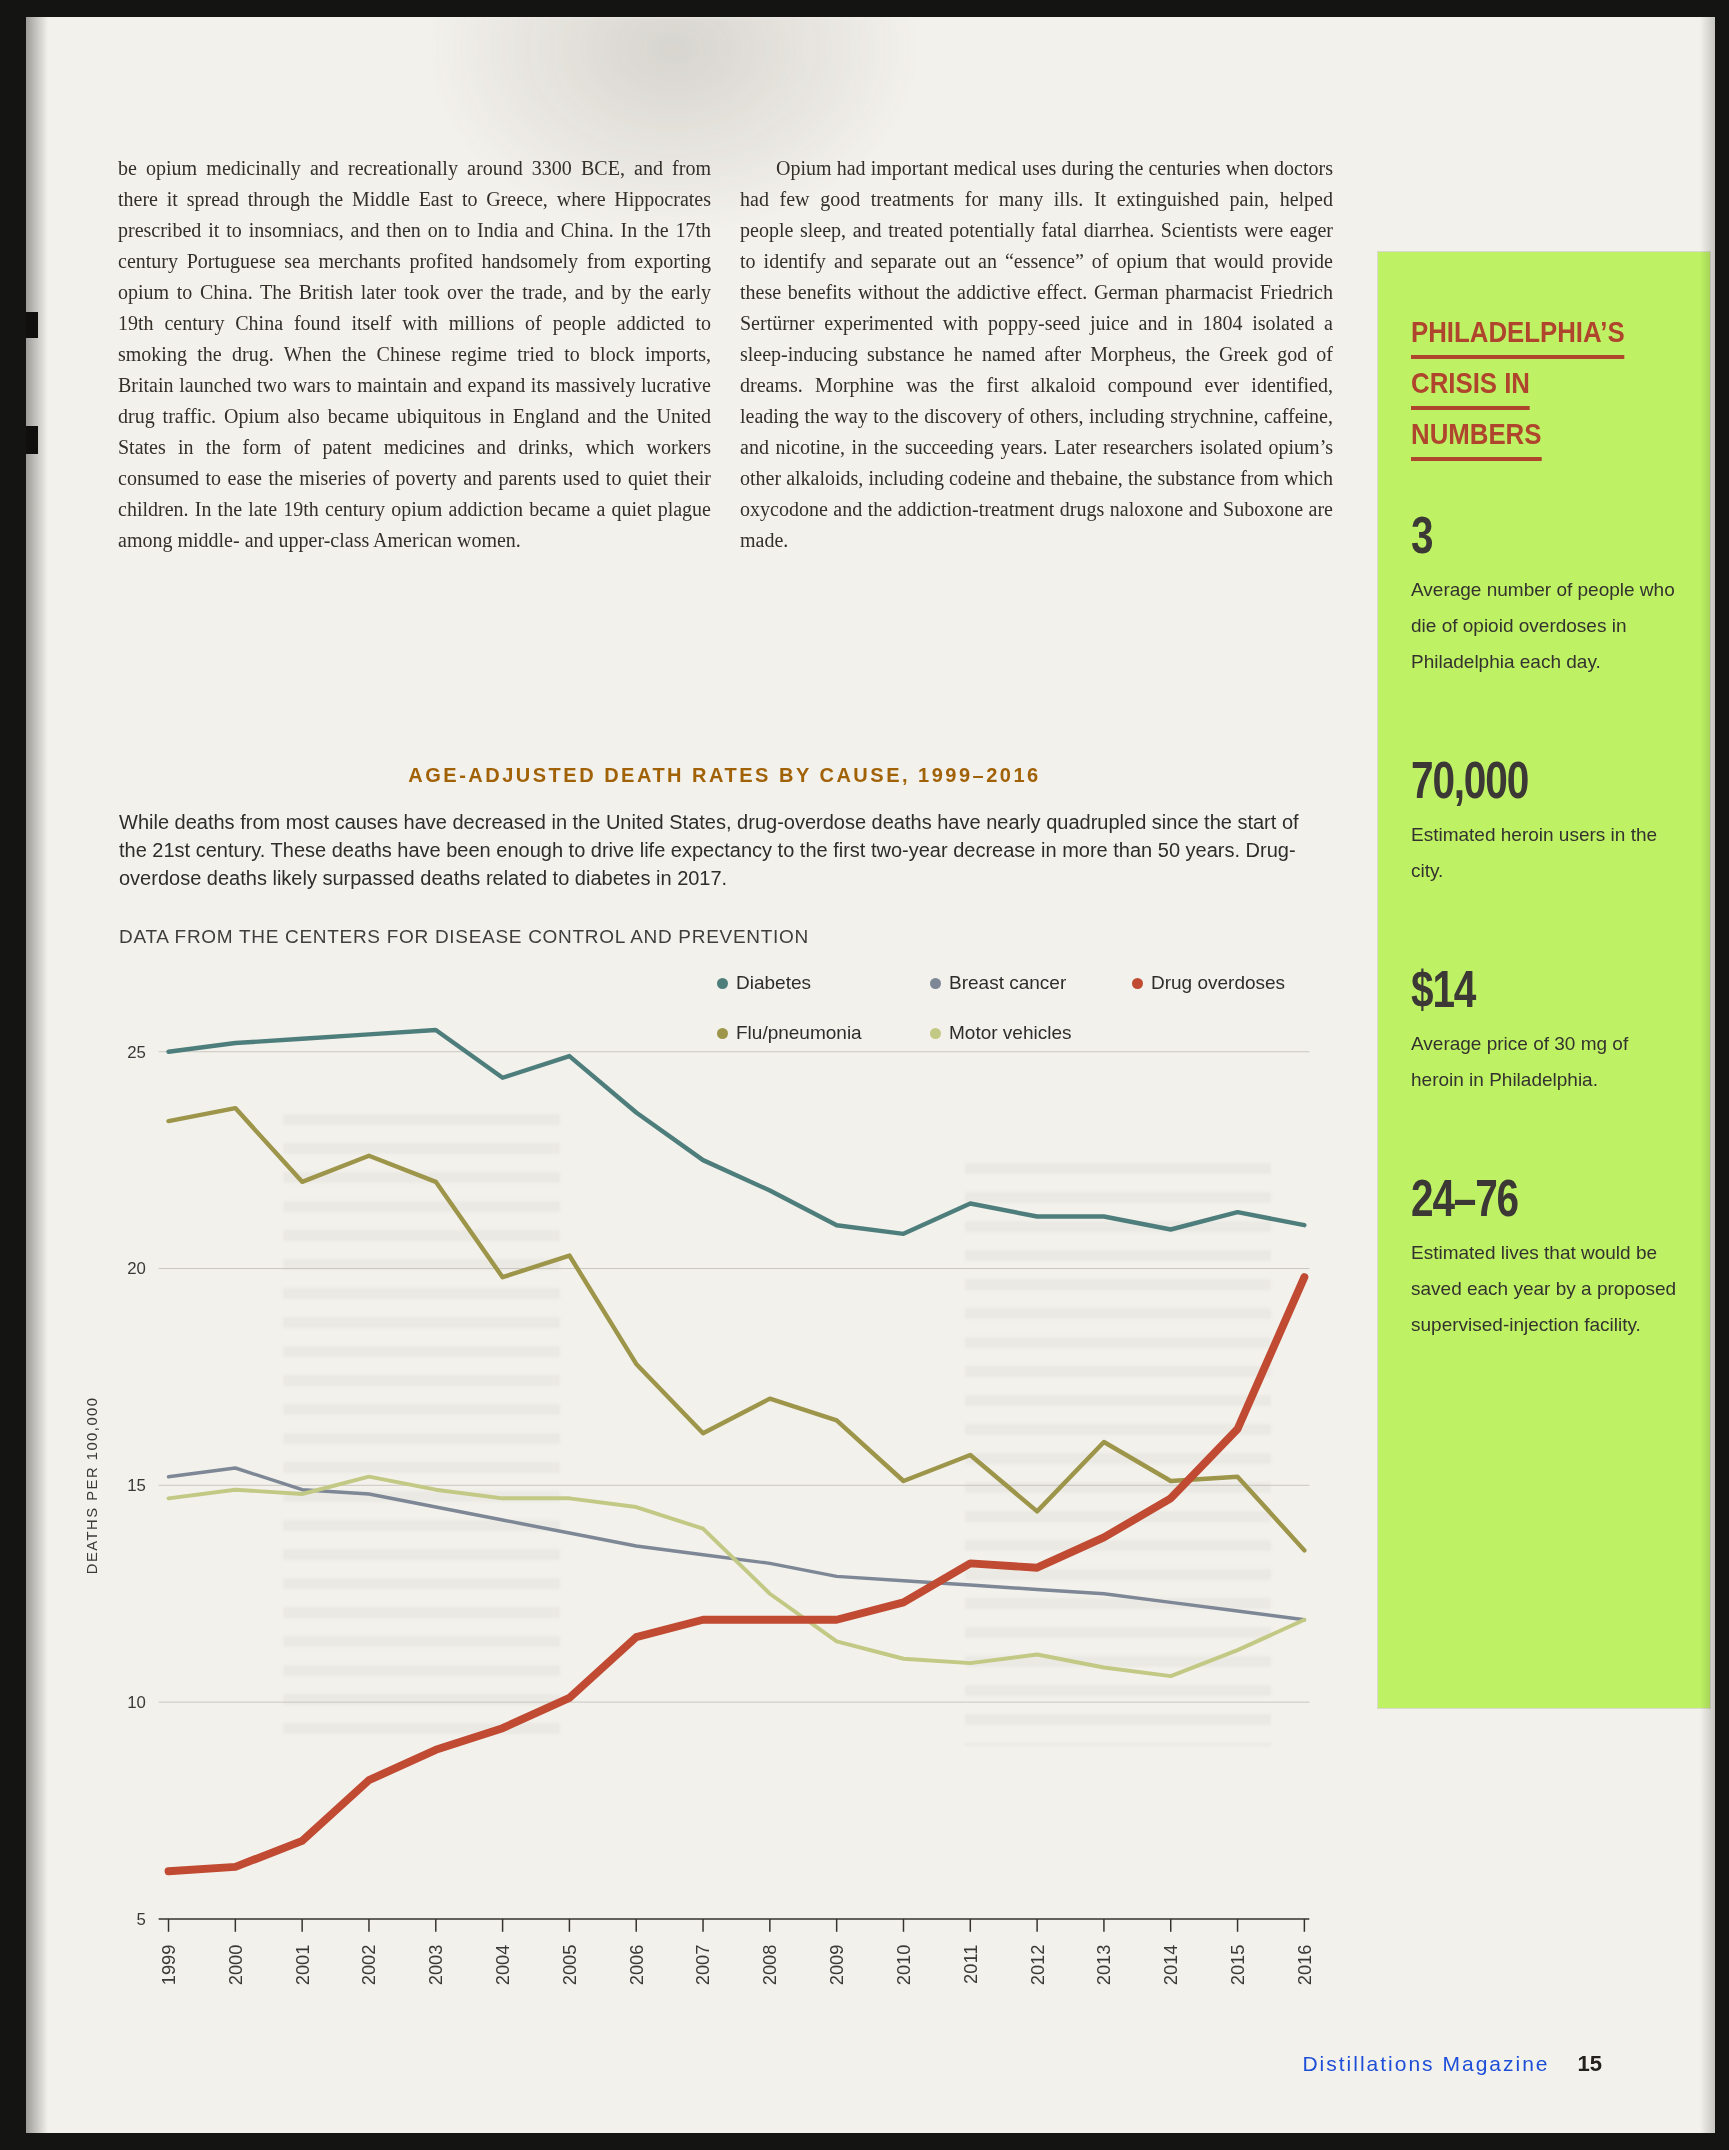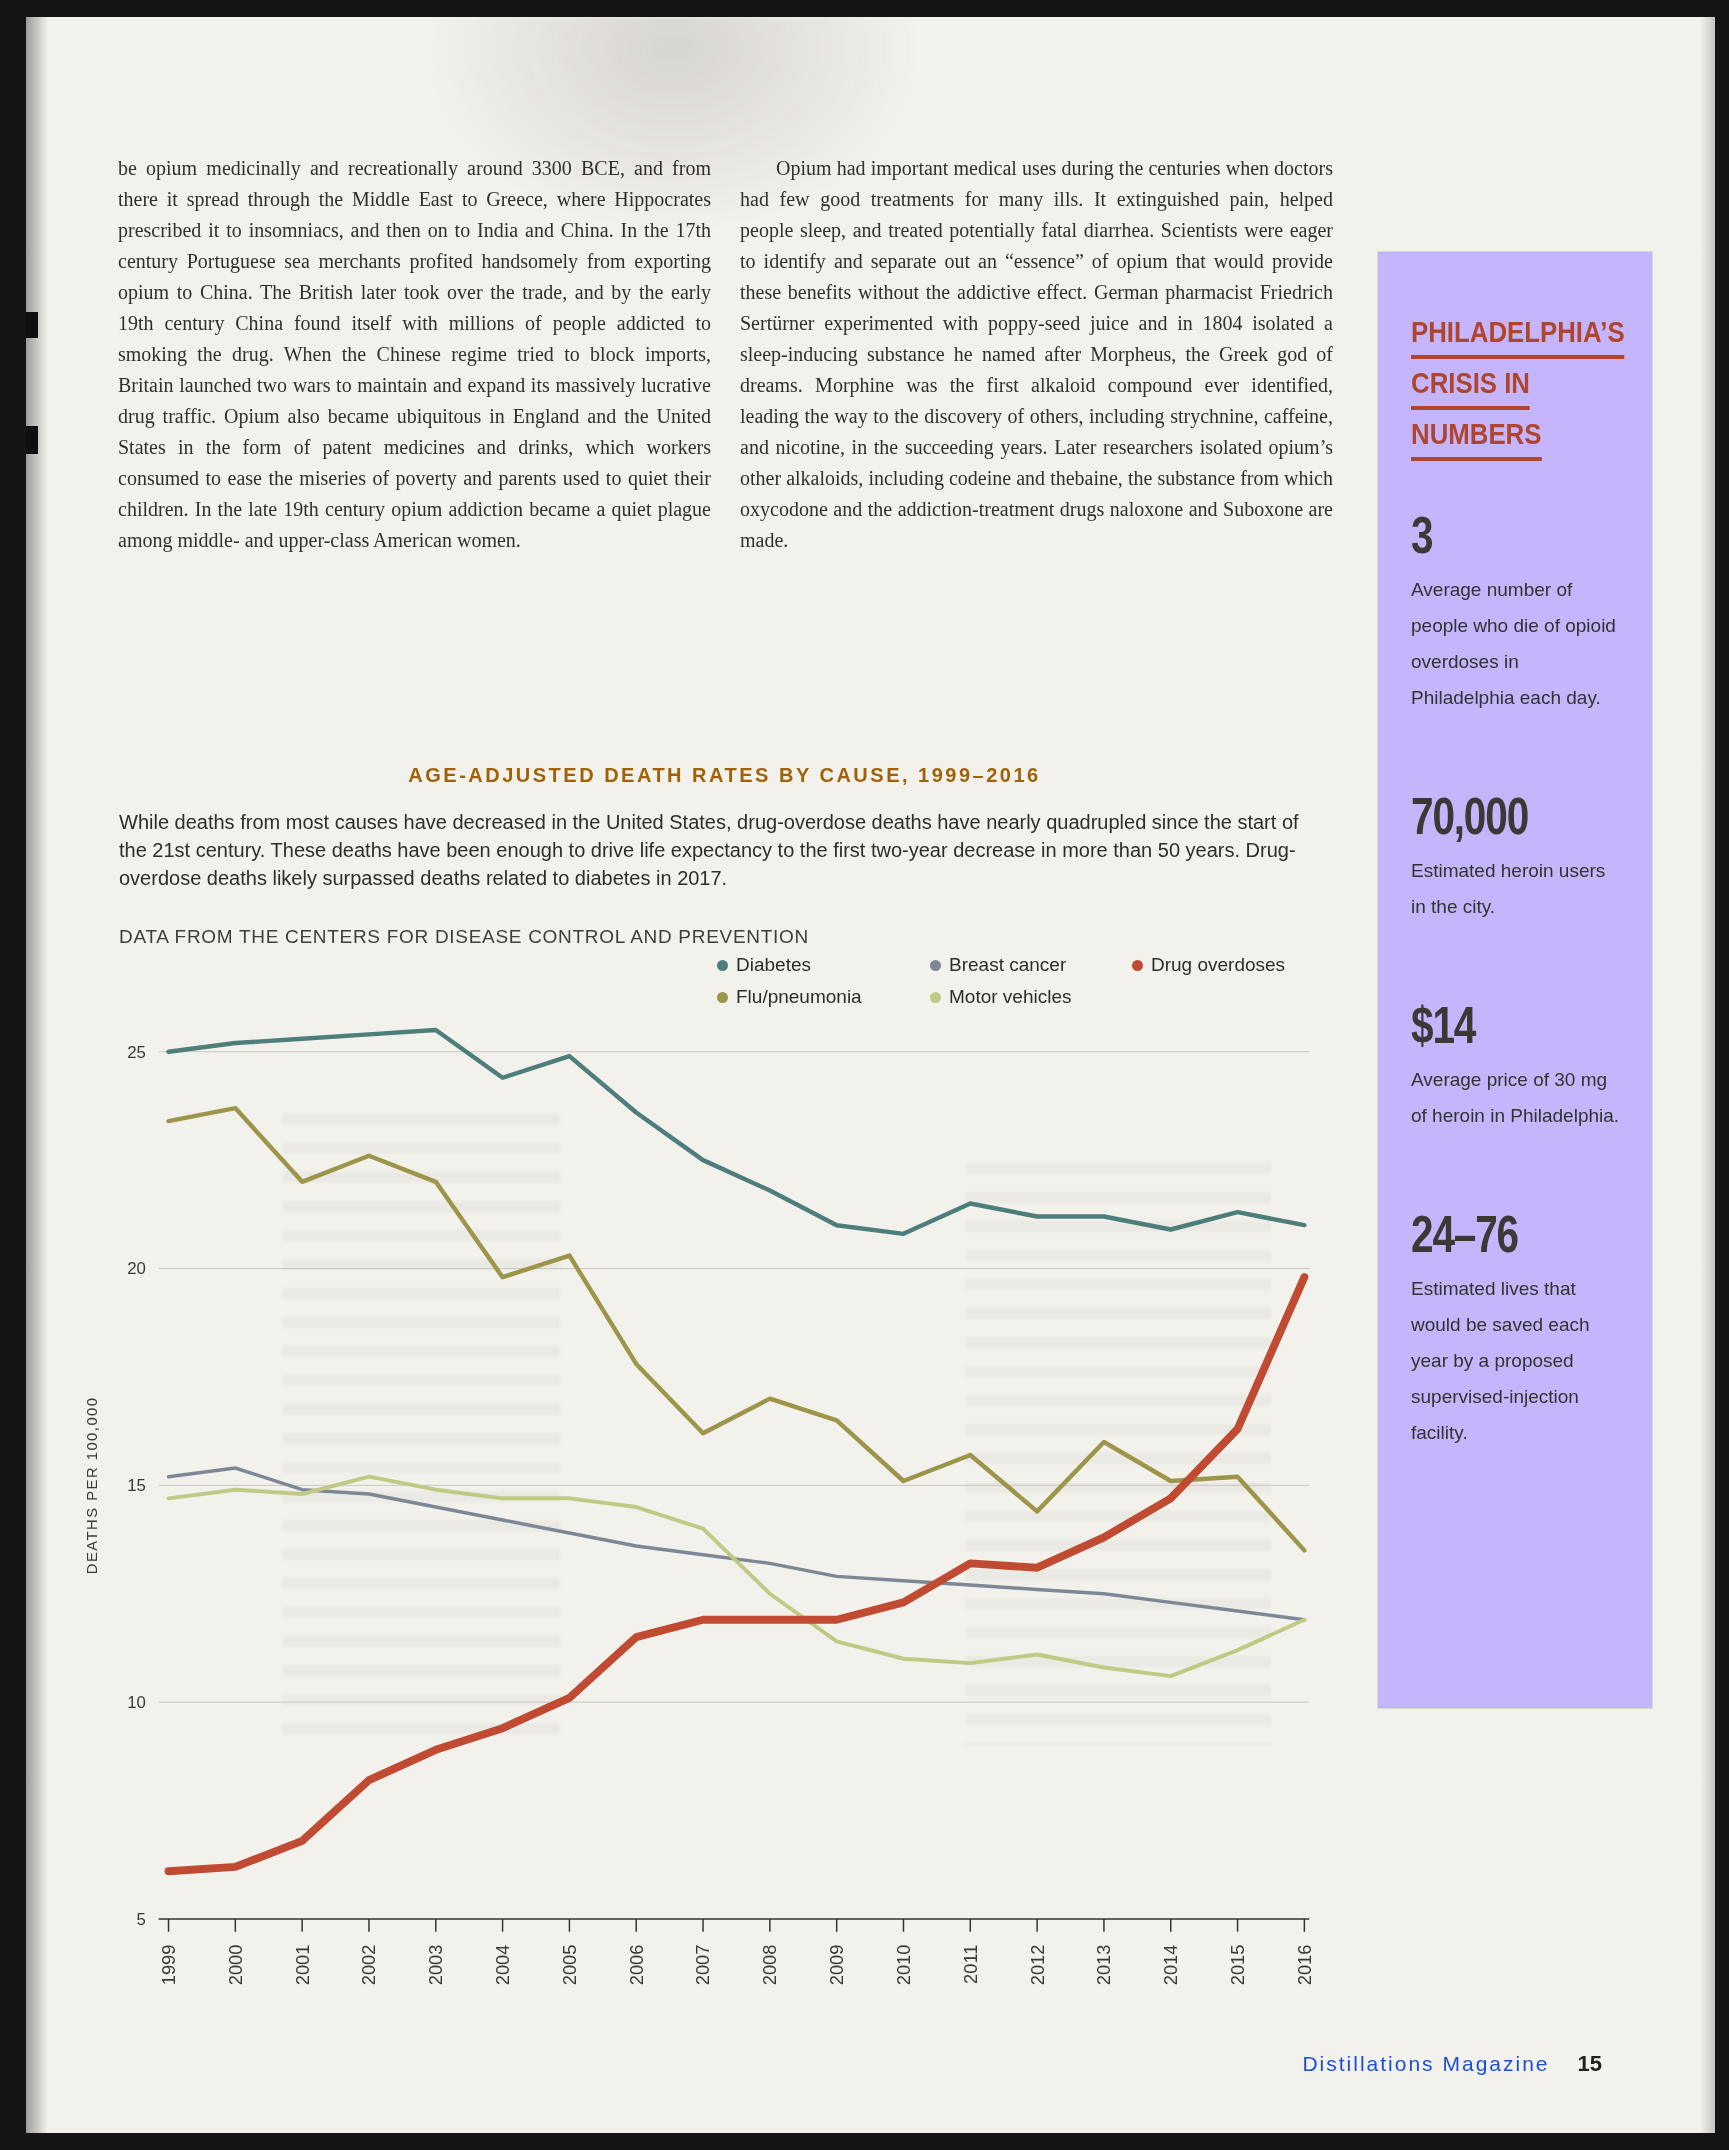--- a/index.html
+++ b/index.html
@@ -25,28 +25,28 @@
   #col-right { left:714px; }
   #col-right p { text-indent:36px; }
 
   .chart-title { position:absolute; left:100px; top:747px; width:1197px; text-align:center;
     font-weight:bold; font-size:20px; letter-spacing:2.5px; color:#a16207; }
   .chart-intro { position:absolute; left:93px; top:791px; width:1205px; font-size:20px; line-height:28px; color:#2e2d2b; }
   .chart-source { position:absolute; left:93px; top:909px; font-size:19px; letter-spacing:0.7px; color:#3f3e3c; }
 
   .chart-legend { position:absolute; left:691px; top:937px; display:grid;
     grid-template-columns:213px 202px 257px; row-gap:10px; }
-  .legend-item { display:flex; align-items:center; font-size:19px; color:#2e2d2b; }
+  .legend-item { display:flex; align-items:center; font-size:19px; color:#2e2d2b;margin-top:18px; }
   .legend-dot { width:11px; height:11px; border-radius:50%; margin-right:8px; flex:0 0 auto; }
 
   #chart-svg { position:absolute; left:24px; top:992px; }
   svg text { font-family:"Liberation Sans",sans-serif; }
 
-  .sidebar { position:absolute; left:1351px; top:234px; width:276px; height:1458px;
-    background:#c4b5fd; border:1px solid #dbd8d0; padding:58px 27px 0 33px; }
+  .sidebar { position:absolute; left:1351px; top:234px; width:334px; height:1458px;
+    background:#bef264; border:1px solid #dbd8d0; padding:58px 27px 0 33px; }
   .sb-heading { margin-bottom:42px; }
   .sb-heading div { line-height:43px; }
   .sb-heading span { display:inline-block; font-weight:bold; font-size:30px; color:#b0452d;
     border-bottom:4px solid #b0452d; padding-bottom:2px; transform:scaleX(.86); transform-origin:left center; }
   .stat { margin-bottom:70px; }
   .stat-value { display:inline-block; font-weight:bold; font-size:52px; letter-spacing:-1.5px; color:#3b3835;
     transform:scaleX(.78); transform-origin:left center; margin-bottom:7px; }
   .stat-desc { font-size:19px; line-height:36px; color:#34322e; }
 
   .footer { position:absolute; top:2034px; right:113px; display:flex; align-items:baseline; gap:28px; }

